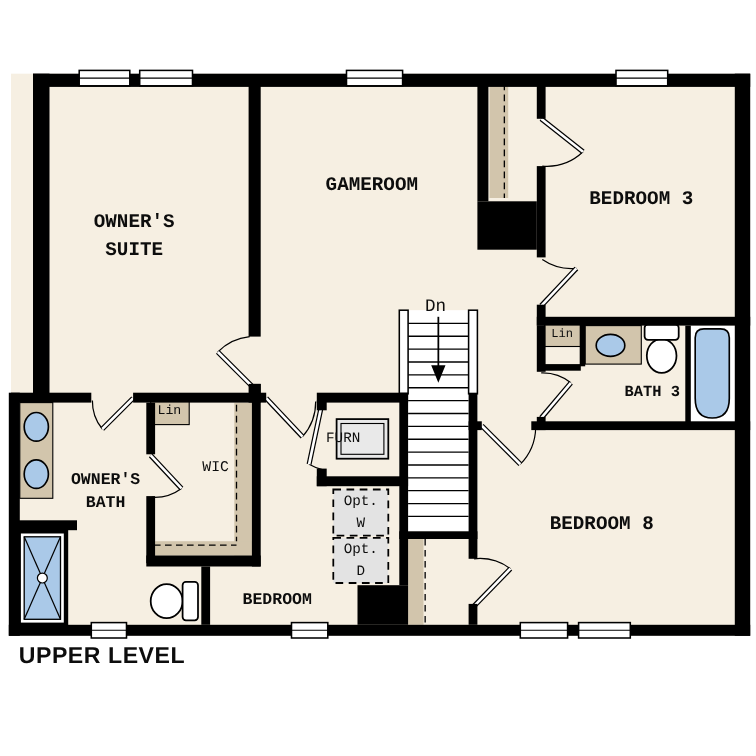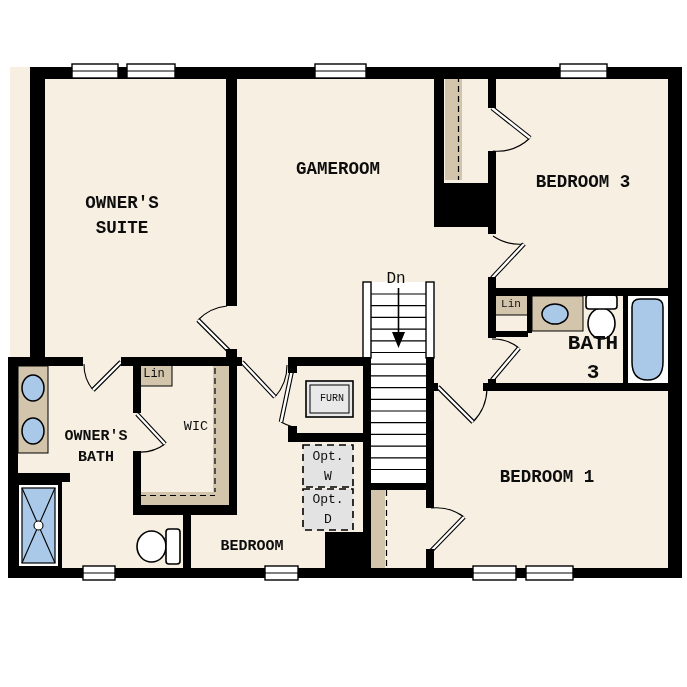--- a/index.html
+++ b/index.html
@@ -220,30 +220,31 @@
       <line x1="473" y1="573" x2="516" y2="573"></line>
       <line x1="526" y1="573" x2="573" y2="573"></line>
     </g>
   </g>
 </svg>
 
 <div class="lbl b" style="left:122px;top:215px;font-size:17.5px;">OWNER'S
 SUITE</div>
 <div class="lbl b" style="left:338px;top:169px;font-size:17.5px;">GAMEROOM</div>
 <div class="lbl b" style="left:583px;top:182px;font-size:17.5px;">BEDROOM 3</div>
-<div class="lbl b" style="left:547px;top:477px;font-size:17.5px;">BEDROOM 1</div>
-<div class="lbl b" style="left:572px;top:358px;font-size:21px;padding-left:42px;">BATH 3</div>
+<div class="lbl b" style="left:547px;top:477px;font-size:17.5px;">BEDROOM 8</div>
+<div class="lbl b" style="left:572px;top:358px;font-size:14px;padding-left:42px;">BATH 3</div>
 <div class="lbl b" style="left:96px;top:447px;font-size:15px;">OWNER'S
 BATH</div>
 <div class="lbl" style="left:184px;top:427px;font-size:13.5px;margin-left:12px;">WIC</div>
 <div class="lbl b" style="left:252px;top:546px;font-size:15px;">BEDROOM</div>
 
 <div class="lbl" style="left:154px;top:374px;font-size:12px;">Lin</div>
 <div class="lbl" style="left:511px;top:305px;font-size:11px;">Lin</div>
-<div class="lbl" style="left:332px;top:399px;font-size:10px;">FURN</div>
+<div class="lbl" style="left:312px;top:399px;font-size:13px;">FURN</div>
 <div class="lbl" style="left:328px;top:466px;font-size:13px;line-height:1.5;">Opt.
 W</div>
 <div class="lbl" style="left:328px;top:509px;font-size:13px;line-height:1.5;">Opt.
 D</div>
 <div class="lbl" style="left:396px;top:279px;font-size:16px;">Dn</div>
 
+<div class="title" style="left:17px;top:597px;">UPPER LEVEL</div>
 
 </div>
 
 </body></html>

